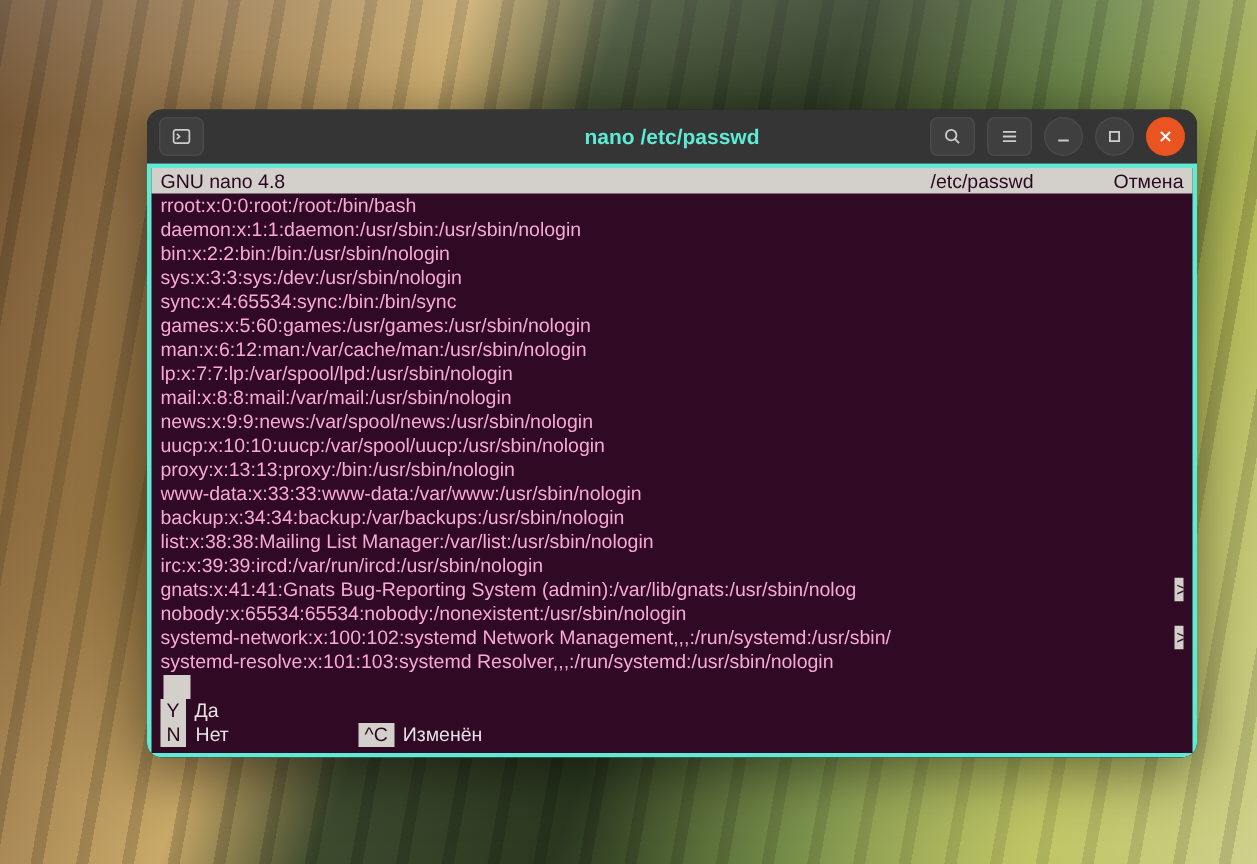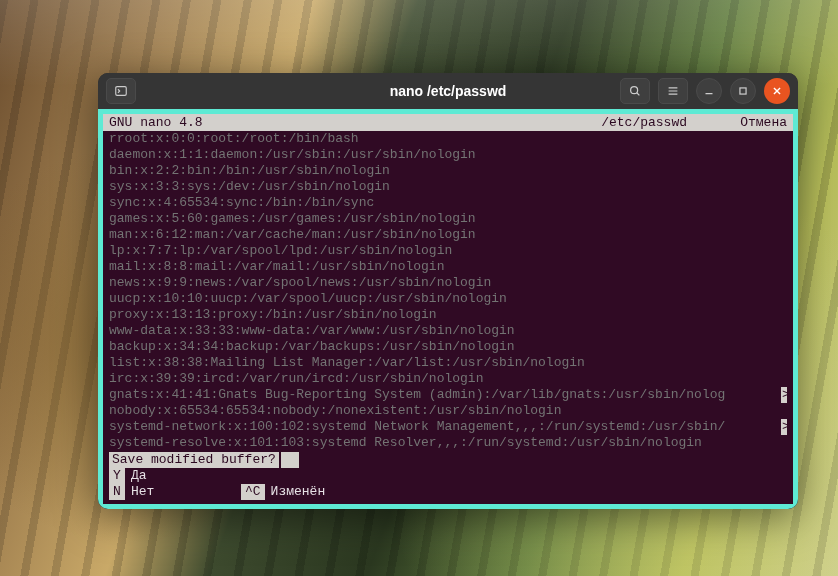--- a/index.html
+++ b/index.html
@@ -43,58 +43,58 @@
     width: 30px; height: 26px;
     border-radius: 5px;
     background: #3f3f3f;
     border: 1px solid #4a4a4a;
     display: flex; align-items: center; justify-content: center;
     color: #ddd;
     font-size: 14px;
   }
   .tb-spacer { flex: 1; }
   .tb-title {
-    color: #ffffff;
+    color: #5eead4;
     font-weight: 600;
     font-size: 14px;
     position: absolute;
     left: 0; right: 0;
     text-align: center;
     pointer-events: none;
   }
   .tb-right { display: flex; gap: 8px; align-items: center; }
   .tb-iconbtn {
     width: 26px; height: 26px;
     border-radius: 50%;
     display: flex; align-items: center; justify-content: center;
     color: #ddd;
     font-size: 13px;
   }
   .tb-iconbtn.min, .tb-iconbtn.max { background: #3f3f3f; border: 1px solid #4a4a4a; }
   .tb-iconbtn.close { background: #e95420; color: #fff; }
   .terminal {
     background: #300a24;
-    border: 5px solid #5eead4;
-    font-family: Liberation Mono, monospace;
+    border: 3px solid #5eead4;
+    font-family: Liberation Sans, sans-serif;
     font-size: 13px;
     line-height: 16px;
   }
   .nano-header {
     display: flex;
     background: #d3d0cc;
     color: #2b0820;
     height: 17px;
     align-items: center;
     padding: 0 6px;
   }
   .nano-header .left { flex: 0 0 180px; }
   .nano-header .center { flex: 1; text-align: right; }
   .nano-header .right { flex: 0 0 100px; text-align: right; }
   .file-body {
-    color: #737373;
+    color: #f9a8d4;
     padding: 0 6px;
     white-space: pre;
   }
   .file-line { height: 16px; overflow: hidden; text-overflow: clip; position: relative; }
   .file-line.has-cont::after {
     content: '>';
     position: absolute;
     right: -4px; top: 0;
     background: #d3d0cc;
     color: #2b0820;
@@ -183,21 +183,20 @@
   <div class="terminal">
     <div class="nano-header">
       <div class="left">GNU nano 4.8</div>
       <div class="center">/etc/passwd</div>
       <div class="right">Отмена</div>
     </div>
 
     <div class="file-body" id="file-body"><div class="file-line">rroot:x:0:0:root:/root:/bin/bash</div><div class="file-line">daemon:x:1:1:daemon:/usr/sbin:/usr/sbin/nologin</div><div class="file-line">bin:x:2:2:bin:/bin:/usr/sbin/nologin</div><div class="file-line">sys:x:3:3:sys:/dev:/usr/sbin/nologin</div><div class="file-line">sync:x:4:65534:sync:/bin:/bin/sync</div><div class="file-line">games:x:5:60:games:/usr/games:/usr/sbin/nologin</div><div class="file-line">man:x:6:12:man:/var/cache/man:/usr/sbin/nologin</div><div class="file-line">lp:x:7:7:lp:/var/spool/lpd:/usr/sbin/nologin</div><div class="file-line">mail:x:8:8:mail:/var/mail:/usr/sbin/nologin</div><div class="file-line">news:x:9:9:news:/var/spool/news:/usr/sbin/nologin</div><div class="file-line">uucp:x:10:10:uucp:/var/spool/uucp:/usr/sbin/nologin</div><div class="file-line">proxy:x:13:13:proxy:/bin:/usr/sbin/nologin</div><div class="file-line">www-data:x:33:33:www-data:/var/www:/usr/sbin/nologin</div><div class="file-line">backup:x:34:34:backup:/var/backups:/usr/sbin/nologin</div><div class="file-line">list:x:38:38:Mailing List Manager:/var/list:/usr/sbin/nologin</div><div class="file-line">irc:x:39:39:ircd:/var/run/ircd:/usr/sbin/nologin</div><div class="file-line has-cont">gnats:x:41:41:Gnats Bug-Reporting System (admin):/var/lib/gnats:/usr/sbin/nolog</div><div class="file-line">nobody:x:65534:65534:nobody:/nonexistent:/usr/sbin/nologin</div><div class="file-line has-cont">systemd-network:x:100:102:systemd Network Management,,,:/run/systemd:/usr/sbin/</div><div class="file-line">systemd-resolve:x:101:103:systemd Resolver,,,:/run/systemd:/usr/sbin/nologin</div></div>
 
     <div class="prompt-row" style="padding:0 6px;">
-      <span class="prompt-label">Save modified buffer?</span>
       <span class="prompt-input"></span>
     </div>
 
     <div class="shortcuts">
       <div class="short-row" id="short-row-1">
           <div class="short-cell">
             <span class="key">Y</span>
             <span>Да</span>
           </div>
         </div>

